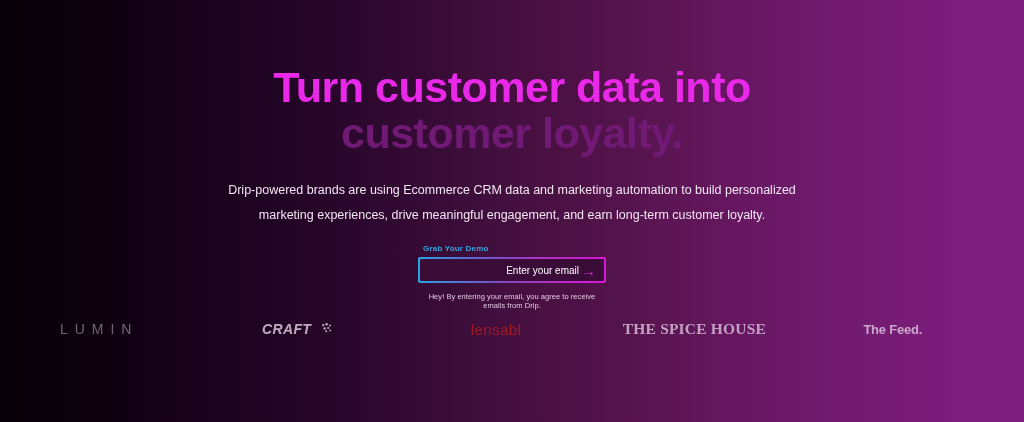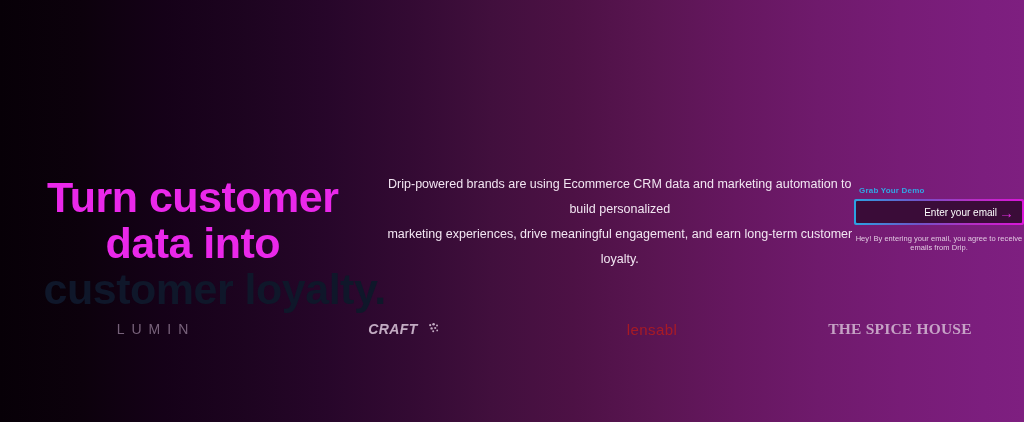--- a/index.html
+++ b/index.html
@@ -30,38 +30,38 @@
     color: #ffffff;
     position: relative;
   }
 
   .hero {
     position: absolute;
     top: 0; left: 0;
     width: 1024px;
     height: 422px;
     display: flex;
-    flex-direction: row;
+    flex-direction: column;
     align-items: center;
   }
 
   
   .headline {
     margin-top: 64px;
     text-align: center;
     line-height: 1.07;
     letter-spacing: -0.5px;
   }
   .headline-line {
     display: block;
     font-size: 43px;
     font-weight: bold;
   }
   .headline-line.accent { color: #ea28ea; }
-  .headline-line.plain  { color: #0f172a; text-align: right; }
+  .headline-line.plain  { color: #701a75; }
 
   
   .subheadline {
     margin-top: 22px;
     width: 580px;
     text-align: center;
     font-size: 12.5px;
     line-height: 2.0;
     color: #f2e6f2;
     font-weight: 400;
@@ -129,21 +129,20 @@
 
   
   .logo-row {
     position: absolute;
     top: 312px;
     left: 0;
     width: 992px;
     height: 34px;
     display: flex;
     align-items: center;
-    margin-left: 32px;
   }
   .logo {
     flex: 1;
     display: flex;
     align-items: center;
     justify-content: center;
     color: #c9a9c9;
     opacity: 0.82;
     white-space: nowrap;
   }
@@ -244,14 +243,17 @@
   </div>
 
   <div class="logo">
     <span class="logo-lensabl">lensabl</span>
   </div>
 
   <div class="logo">
     <span class="logo-spice">THE SPICE HOUSE</span>
   </div>
 
+  <div class="logo">
+    <span class="logo-feed">The Feed.</span>
+  </div>
 
 </div>
 
 </body></html>

